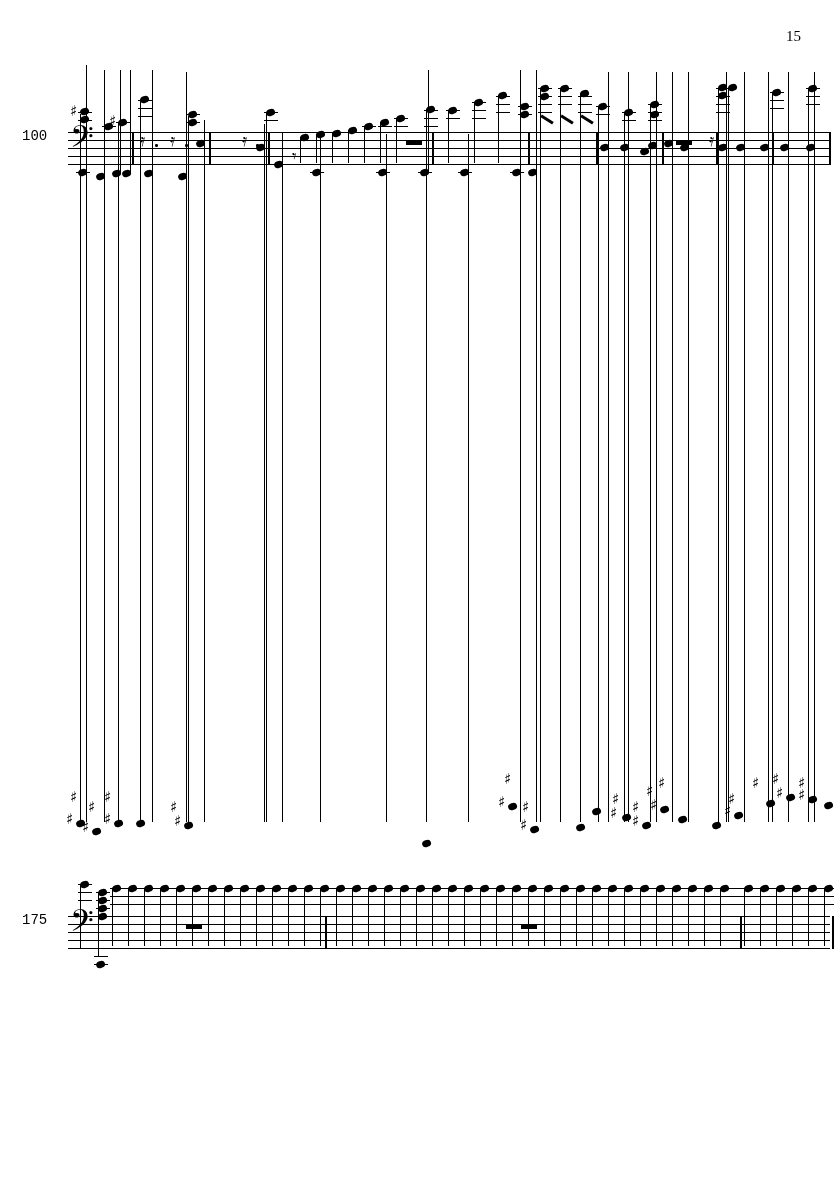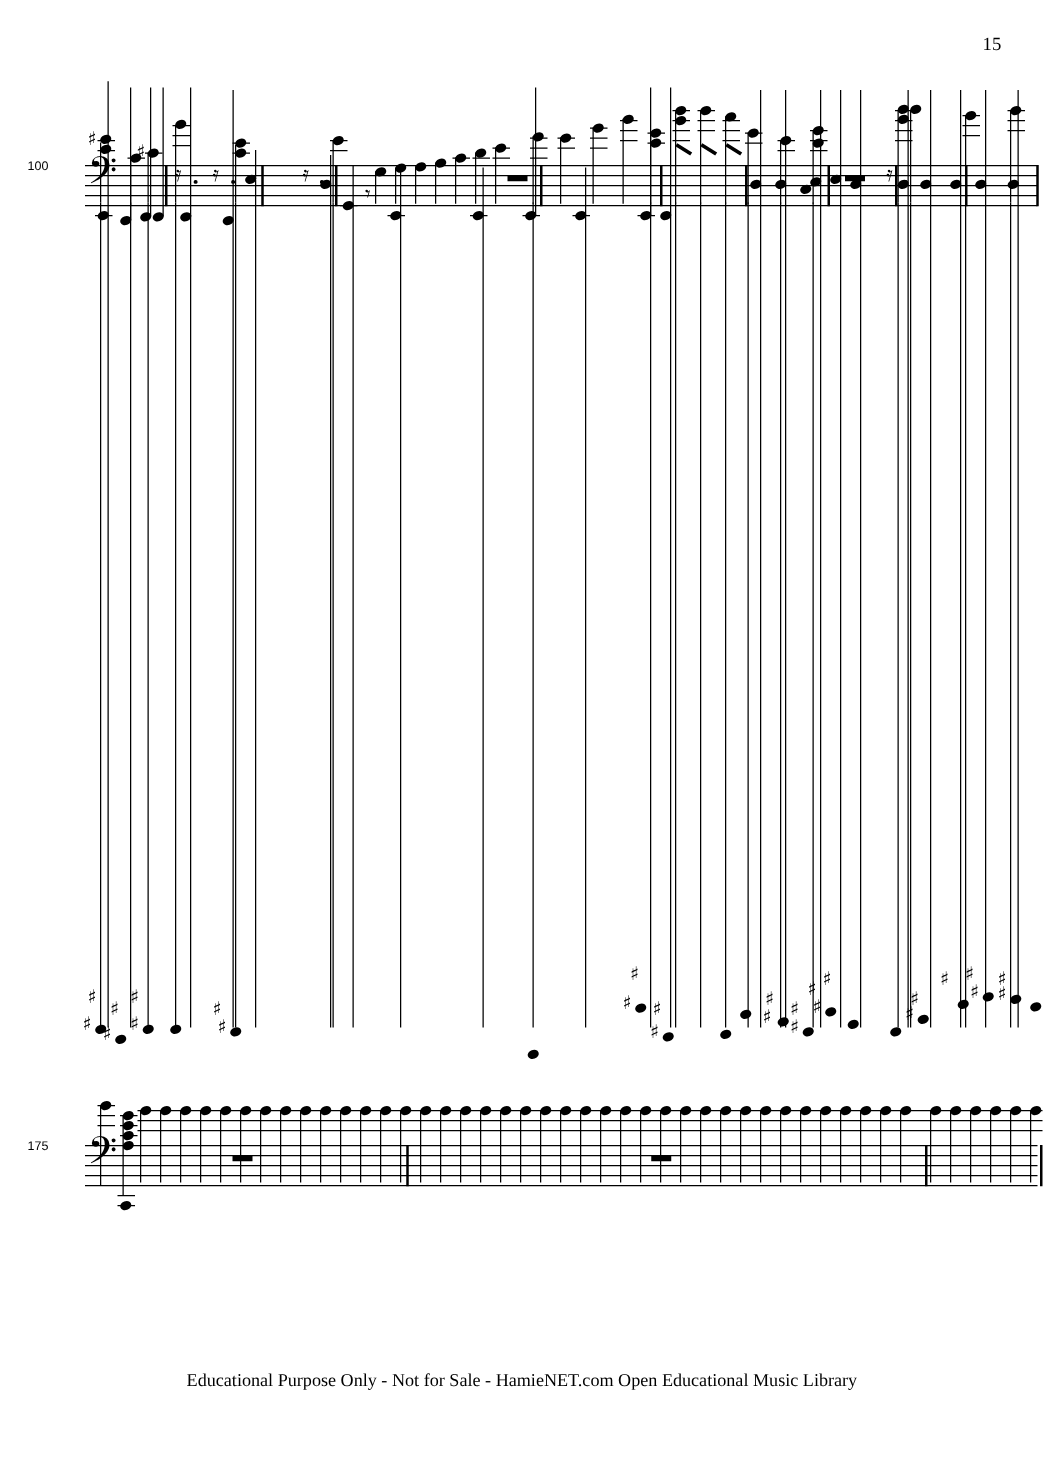--- a/index.html
+++ b/index.html
@@ -32,22 +32,22 @@
   .system {
     position: absolute;
     left: 0;
     width: 835px;
   }
   #system-1 { top: 100px; height: 760px; }
   #system-2 { top: 880px; height: 200px; }
 
   .measure-number {
     position: absolute;
-    font-size: 10px;
-    font-family: Liberation Sans, sans-serif;
+    font-size: 14px;
+    font-family: Liberation Mono, monospace;
   }
   
   .staff {
     position: absolute;
     left: 68px;
     width: 762px;
     height: 32px;
   }
   .staff .line {
     position: absolute;
@@ -619,14 +619,13 @@
     <div class="nh" style="left:808px; top:5px;"></div>
     <div class="stem" style="left:808px; top:8px; height:58px;"></div>
     <div class="nh" style="left:824px; top:5px;"></div>
     <div class="stem" style="left:824px; top:8px; height:58px;"></div>
 
     <div class="ledger" style="left:110px; top:8px; width:724px;"></div>
     <div class="ledger" style="left:110px; top:16px; width:724px;"></div>
     <div class="ledger" style="left:110px; top:24px; width:724px;"></div>
   </div>
 
-  <div class="footer">Educational Purpose Only - Not for Sale - HamieNET.com Open Educational Music Library</div>
 </div>
 
 </body></html>

